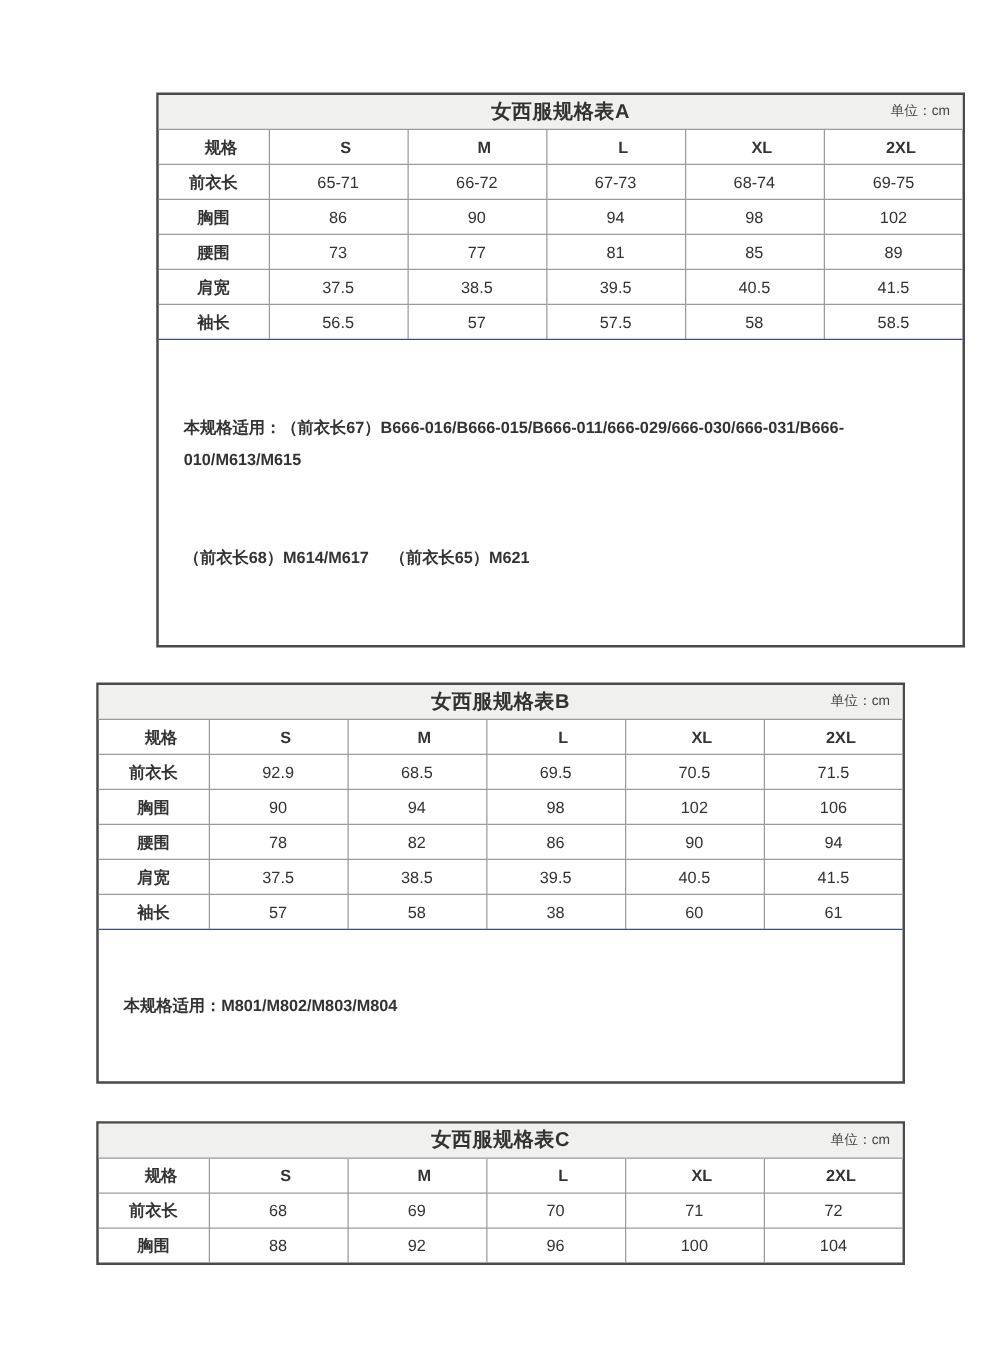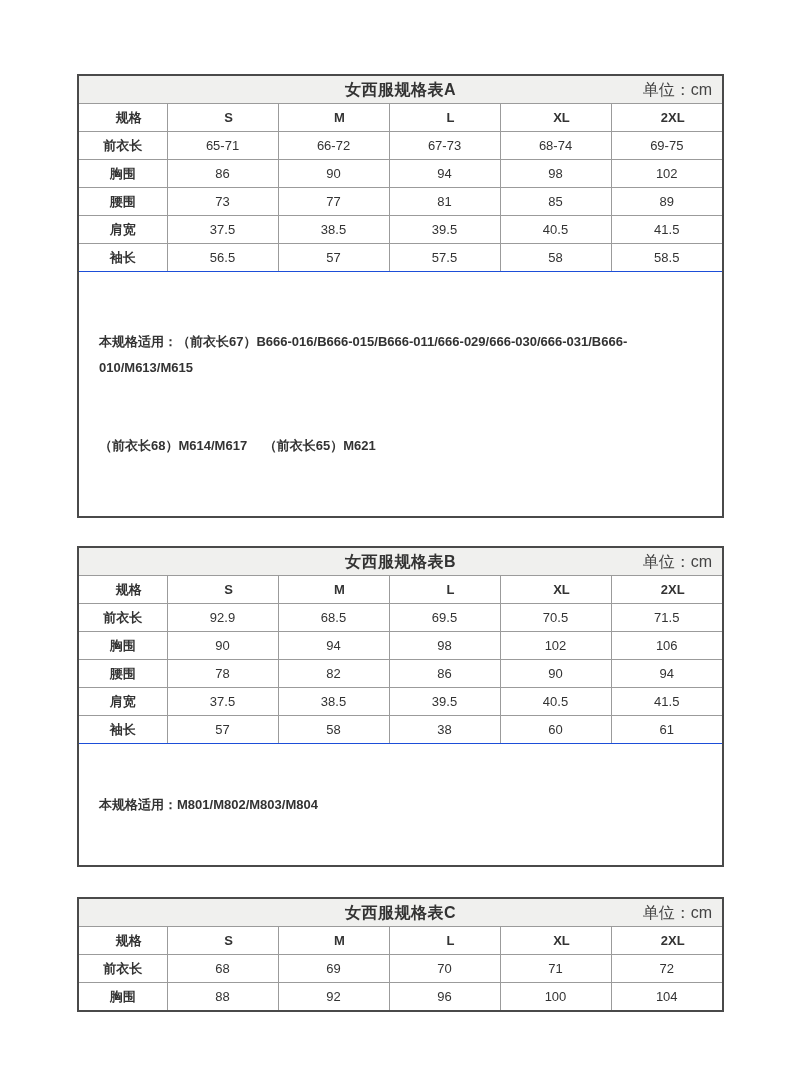--- a/index.html
+++ b/index.html
@@ -8,33 +8,33 @@
     font-family:"Liberation Sans","DejaVu Sans",sans-serif;
     color:#333333;
     -webkit-font-smoothing:antialiased;
   }
   .page{padding:74px 76px 0 77px;}
   .tablebox{
     width:643px;
     border:2px solid #4a4a4a;
     background:#ffffff;
   }
-  .tablebox.gap-a{margin-bottom:28px;}
+  .tablebox.gap-a{margin-bottom:28px;margin-left:48px;}
   .tablebox.gap-b{margin-bottom:30px;}
   .title-row{
     position:relative;
     height:27px;line-height:27px;
     background:#f0f0ee;
     border-bottom:1px solid #9b9b9b;
     text-align:center;
   }
   .title{font-size:16px;font-weight:bold;letter-spacing:.5px;}
   .unit{
     position:absolute;right:10px;top:0;
-    font-size:16px;font-weight:normal;color:#444444;
+    font-size:11px;font-weight:normal;color:#444444;
   }
   table.grid{
     width:100%;
     border-collapse:collapse;
     table-layout:fixed;
     border:hidden; 
   }
   col.c0{width:88px;}
   td{
     border:1px solid #9b9b9b;

